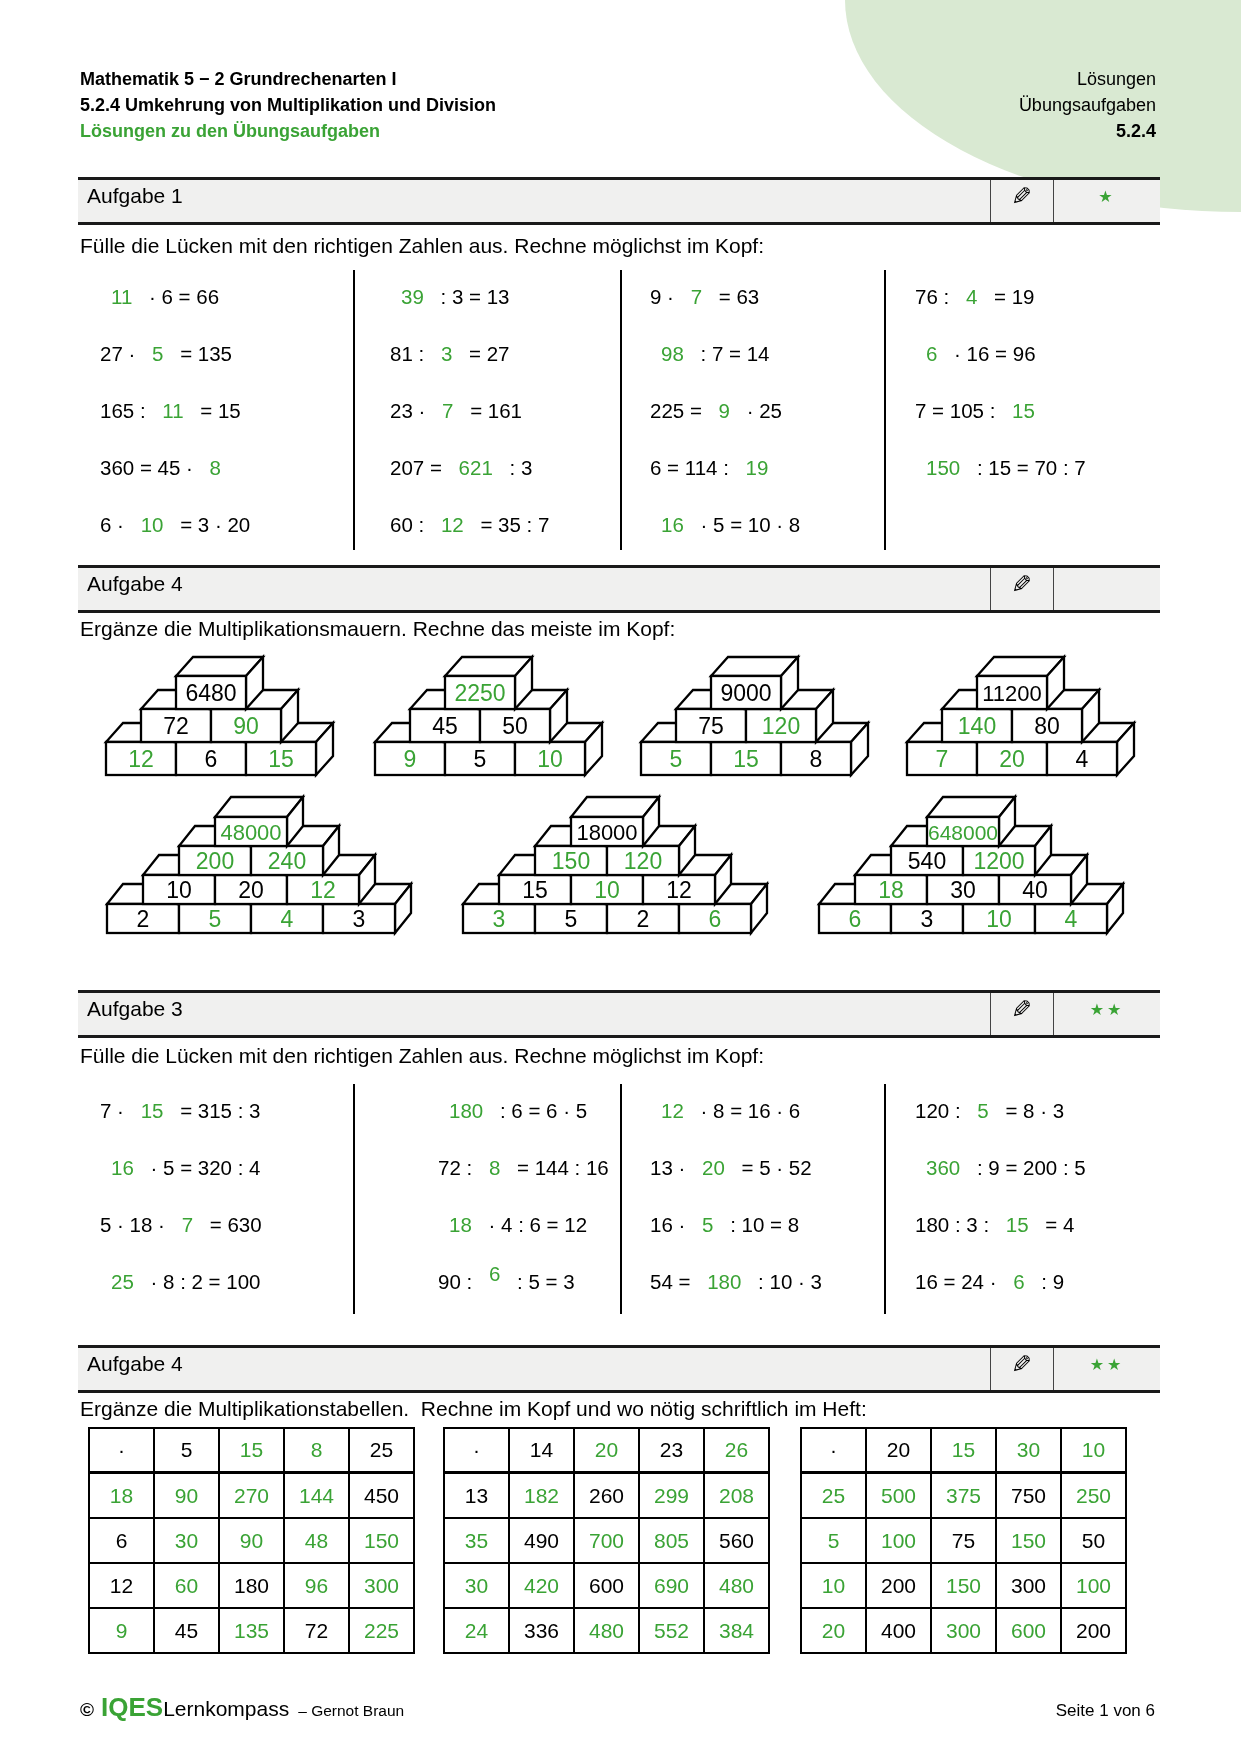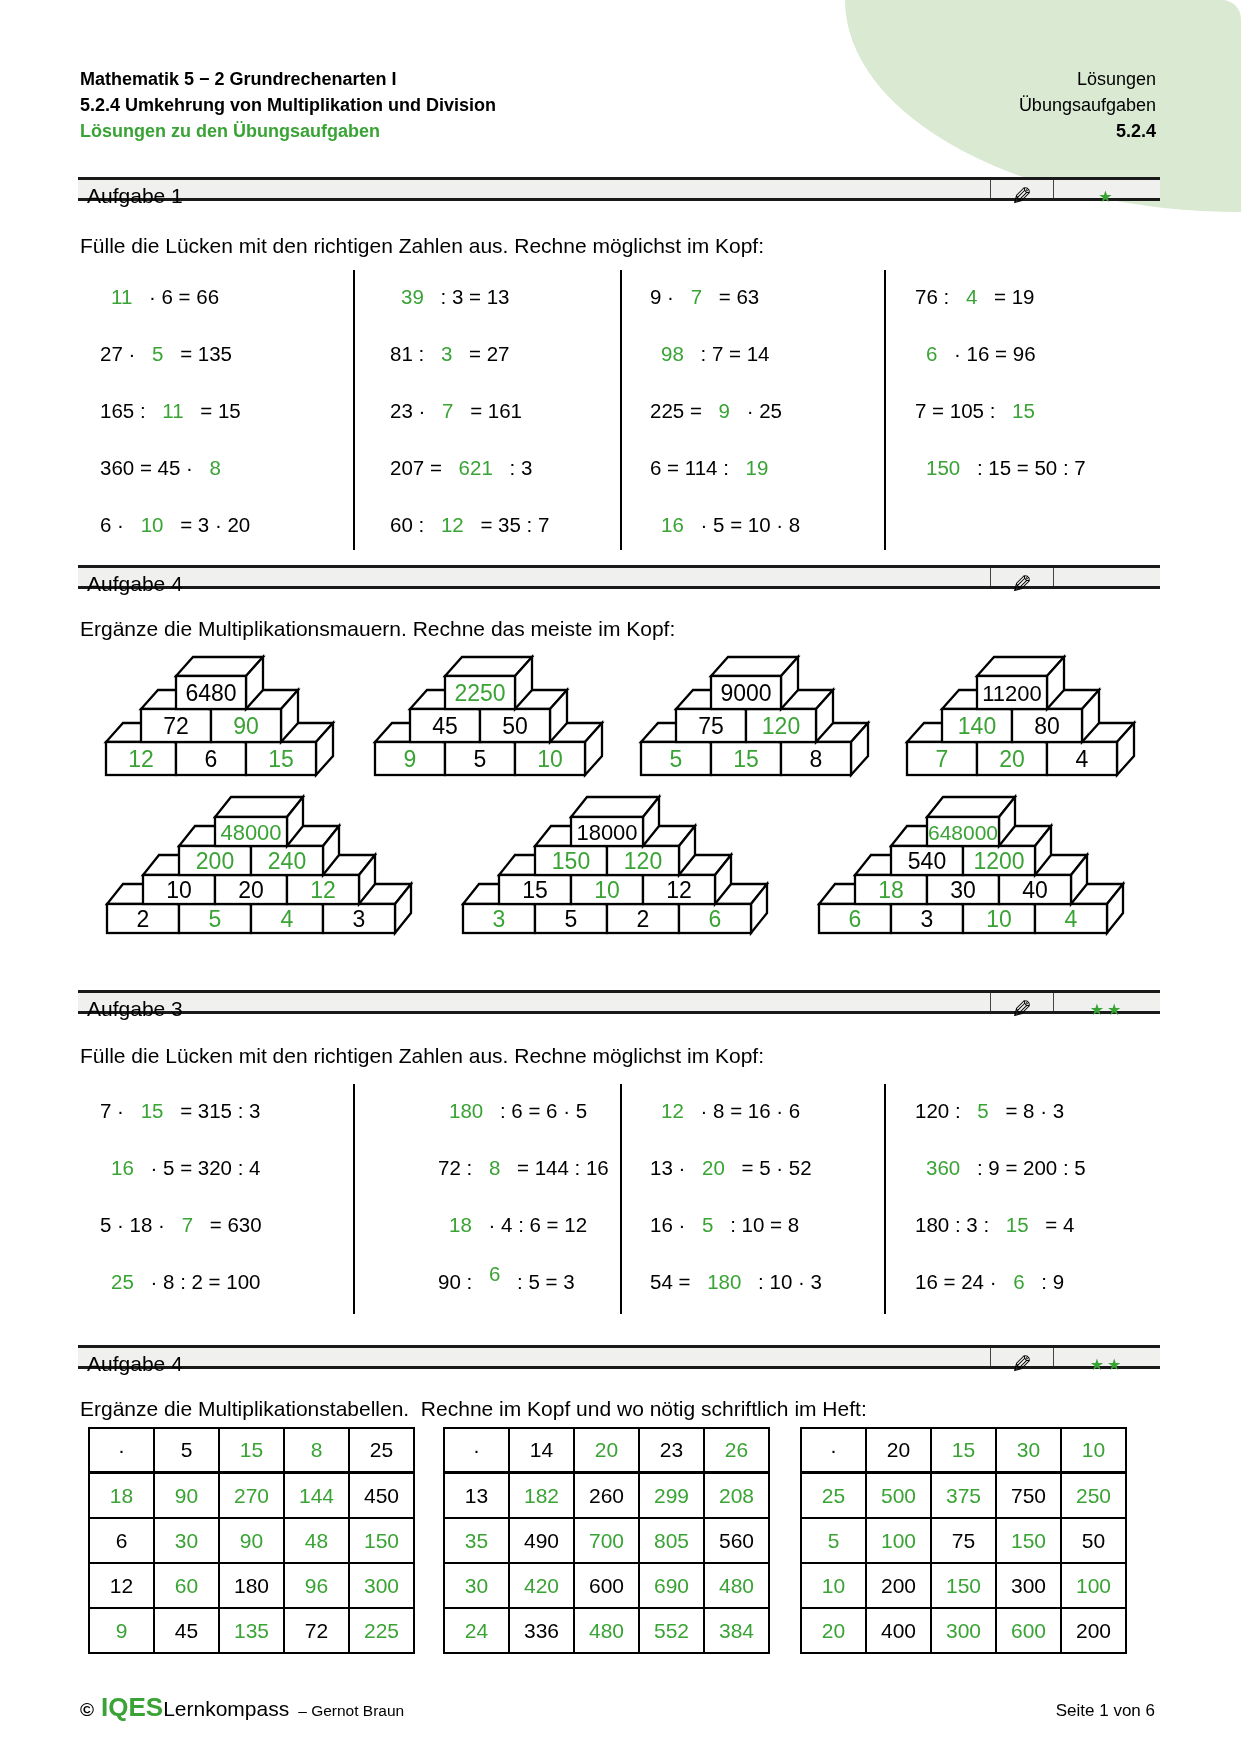--- a/index.html
+++ b/index.html
@@ -1,28 +1,28 @@
 <!DOCTYPE html>
 <html><head>
 <meta charset="utf-8">
 <style>
   * { margin:0; padding:0; box-sizing:border-box; }
   html,body { background:#fff; }
   .page {
     position:relative; width:1241px; height:1755px; background:#fff;
-    font-family:"Liberation Sans", sans-serif; color:#000; overflow:hidden;border-radius:19px;
+    font-family:"Liberation Sans", sans-serif; color:#000; overflow:hidden;
     --green:#3aa335; --lightgreen:#d9e9d2; --barbg:#f0f0ef;
   }
   .corner { position:absolute; top:0; right:0; width:396px; height:212px;
     background:var(--lightgreen); border-bottom-left-radius:100% 100%; }
   .hdr { position:absolute; left:80px; top:66px; font-size:18px; font-weight:bold; line-height:26px; }
   .hdr .green { color:var(--green); }
   .hdr-r { position:absolute; right:85px; top:66px; font-size:18px; line-height:26px; text-align:right; }
   .hdr-r .b { font-weight:bold; }
-  .bar { position:absolute; left:78px; width:1082px; height:24px; background:var(--barbg);
+  .bar { position:absolute; left:78px; width:1082px; height:48px; background:var(--barbg);
     border-top:3px solid #1a1a1a; border-bottom:3px solid #1a1a1a; }
   .bar-title { position:absolute; left:9px; top:4px; font-size:21px; }
   .bar-sep { position:absolute; top:0; bottom:0; width:1px; background:#444; }
   .s1 { left:912px; } .s2 { left:975px; }
   .bar-pencil { position:absolute; left:912px; width:63px; text-align:center; top:2px;
     font-size:25px; transform:scaleX(-1); }
   .bar-stars { position:absolute; left:976px; right:0; text-align:center; top:7px;
     font-size:16px; color:var(--green); letter-spacing:3px; }
   .instruction { position:absolute; left:80px; font-size:21px; white-space:pre-wrap; }
   .eq-block { position:absolute; left:0; width:1006px; }
@@ -95,21 +95,21 @@
         <div class="eq-row"><span>9 · </span><span class="g ans">7</span><span> = 63</span></div>
         <div class="eq-row"><span class="g ans">98</span><span> : 7 = 14</span></div>
         <div class="eq-row"><span>225 = </span><span class="g ans">9</span><span> · 25</span></div>
         <div class="eq-row"><span>6 = 114 : </span><span class="g ans">19</span></div>
         <div class="eq-row"><span class="g ans">16</span><span> · 5 = 10 · 8</span></div>
       </div>
       <div class="eq-col" style="left: 915px;">
         <div class="eq-row"><span>76 : </span><span class="g ans">4</span><span> = 19</span></div>
         <div class="eq-row"><span class="g ans">6</span><span> · 16 = 96</span></div>
         <div class="eq-row"><span>7 = 105 : </span><span class="g ans">15</span></div>
-        <div class="eq-row"><span class="g ans">150</span><span> : 15 = 50 : 7</span></div>
+        <div class="eq-row"><span class="g ans">150</span><span> : 15 = 70 : 7</span></div>
       </div>
     </div>
 
   <div class="bar" style="top:565px">
     <span class="bar-title">Aufgabe 4</span>
     <span class="bar-sep s1"></span>
     <span class="bar-sep s2"></span>
     <span class="bar-pencil">✎</span>
     <span class="bar-stars"></span>
   </div>

